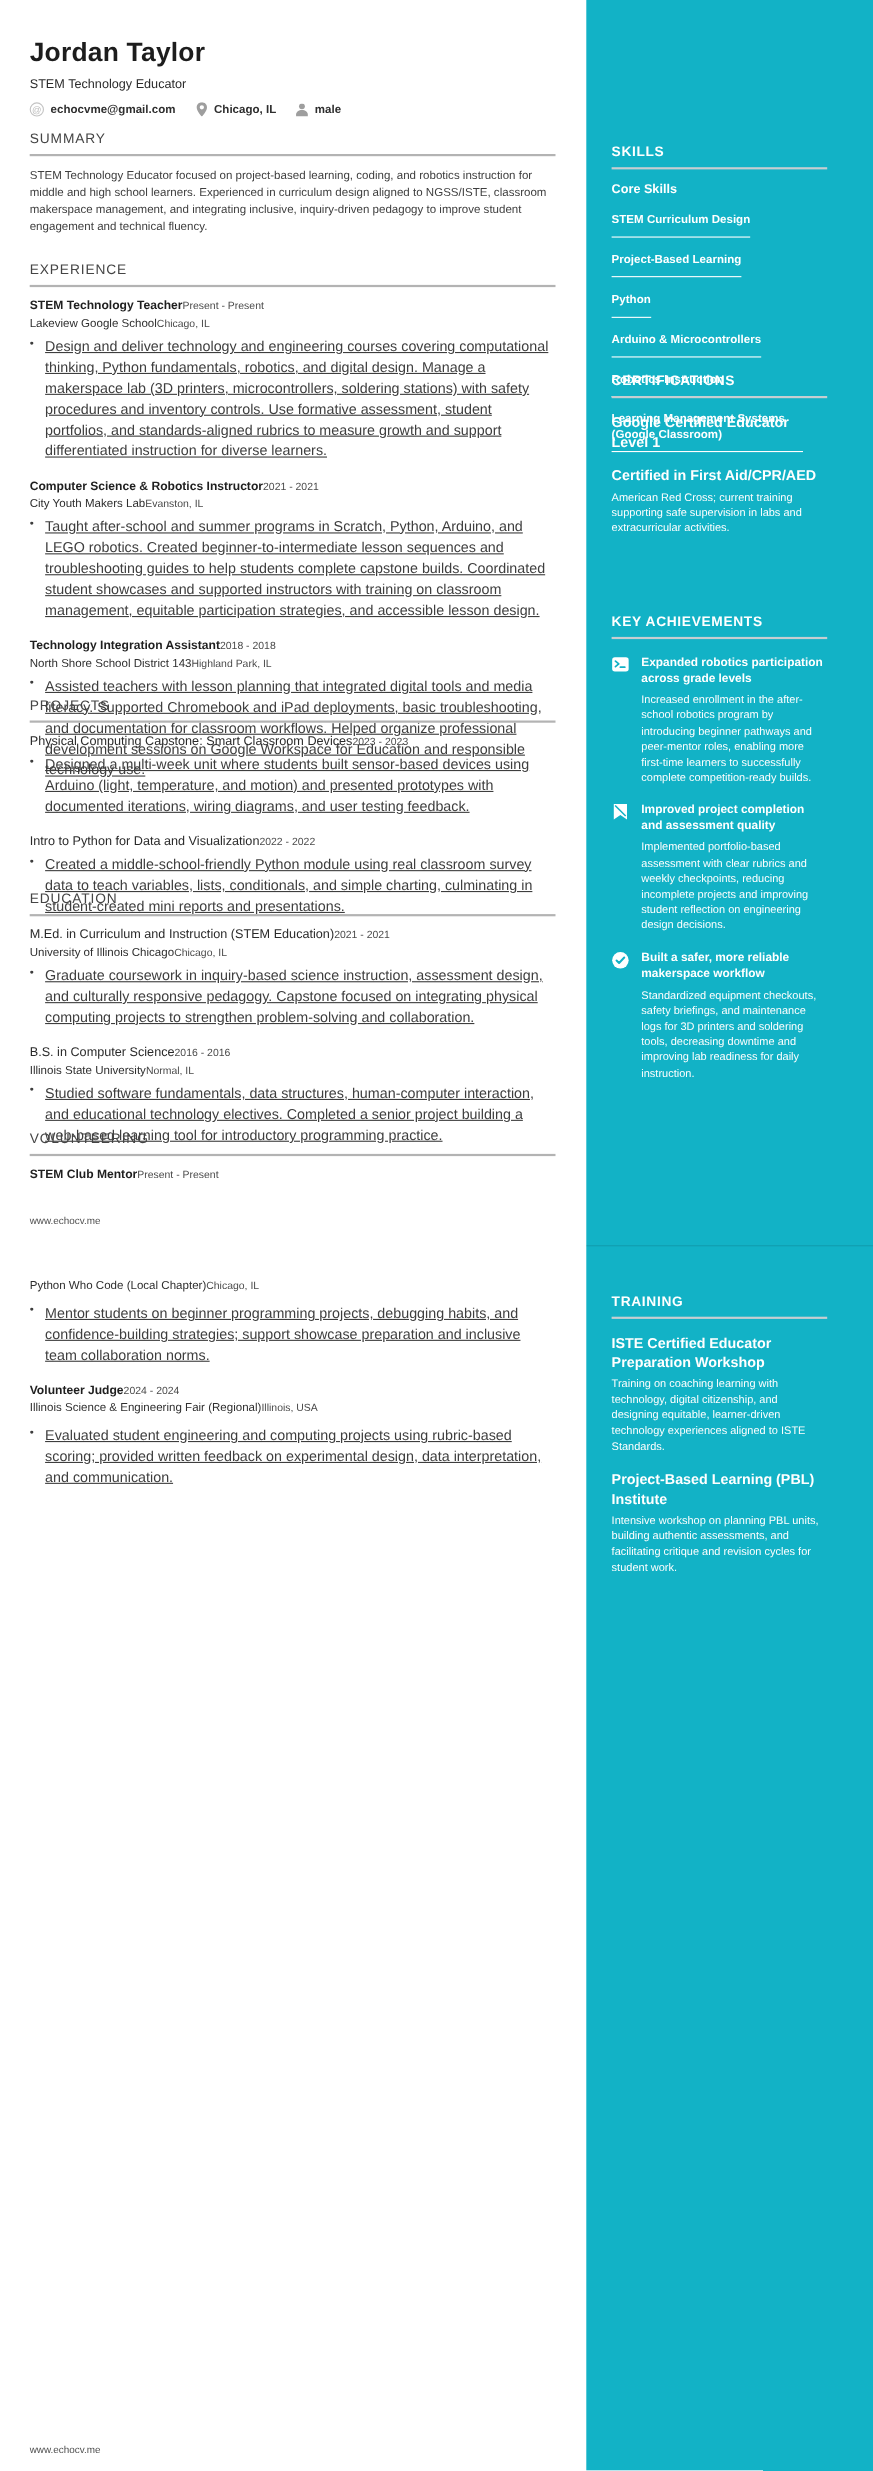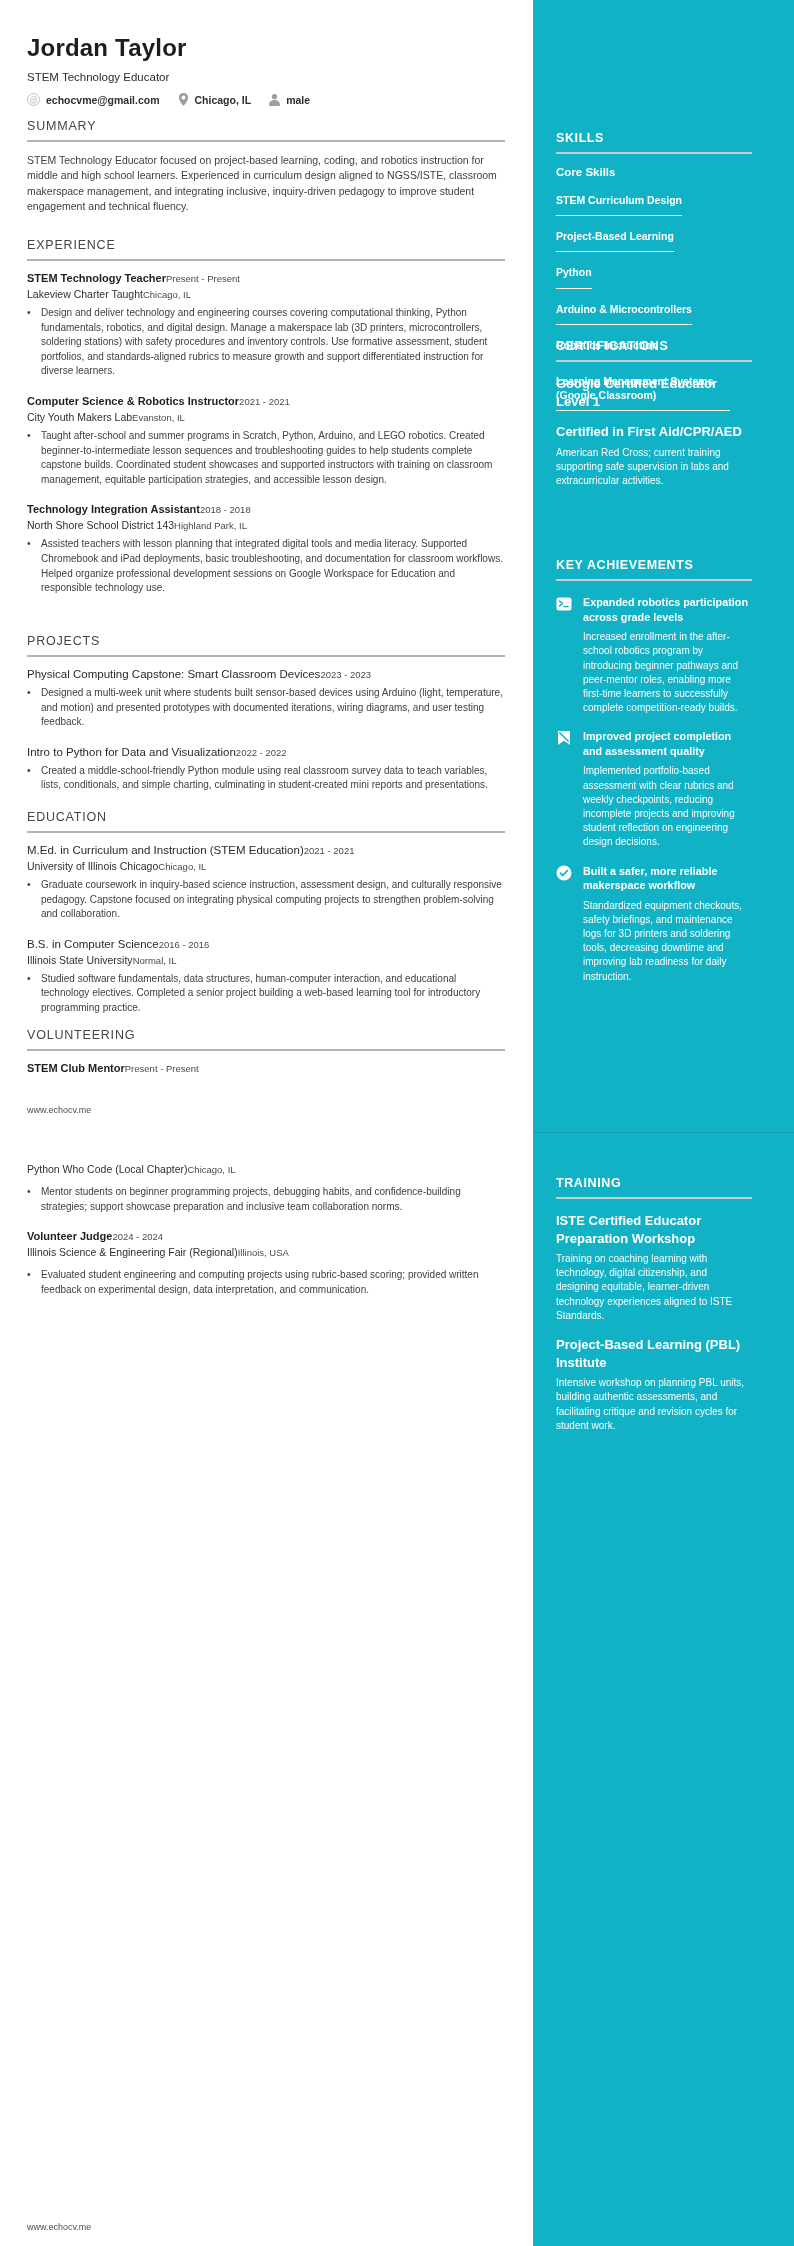--- a/index.html
+++ b/index.html
@@ -40,21 +40,21 @@
   .para { font-size:10.5px; line-height:1.46; color:#3e3e3e; }
   .entry { margin-bottom:16px; }
   .entry:last-child { margin-bottom:0; }
   .row { display:flex; align-items:baseline; }
   .entry-title { font-size:11px; font-weight:700; color:#1f1f1f; }
   .entry-dates { font-size:9.5px; color:#4a4a4a; white-space:nowrap; }
   .entry-org { font-size:10.5px; color:#2f2f2f; margin-top:4px; }
   .entry-loc { font-size:9.5px; color:#4a4a4a; white-space:nowrap; }
   .bullet { display:flex; margin-top:6px; }
   .bullet .dot { width:14px; font-size:10.5px; color:#3e3e3e; }
-  .bullet .btxt { flex:1; font-size:10px; line-height:1.46; color:#3e3e3e; }
+  .bullet .btxt { flex:1; font-size:13px; line-height:1.46; color:#3e3e3e;text-decoration:underline; }
   .sec-summary { top:119px; }
   .sec-experience { top:238px; }
   .sec-projects { top:634px; }
   .sec-education { top:810px; }
   .sec-volunteering { top:1028px; }
   .page2-vol { top:1163px; }
   .footer-url { position:absolute; left:27px; font-size:9px; color:#4f4f4f; }
   .footer-1 { top:1105px; }
   .footer-2 { top:2222px; }
   
@@ -130,21 +130,21 @@
 <div class="abs sec-experience">
   <div class="sec-heading">EXPERIENCE</div>
   <div class="sec-rule"></div>
   <div class="sec-body">
     <div class="entry">
       <div class="row">
         <span class="entry-title">STEM Technology Teacher</span>
         <span class="entry-dates">Present - Present</span>
       </div>
       <div class="row entry-org">
-        <span>Lakeview Charter Taught</span>
+        <span>Lakeview Google School</span>
         <span class="entry-loc">Chicago, IL</span>
       </div>
       <div class="bullet">
         <span class="dot">•</span>
         <span class="btxt">Design and deliver technology and engineering courses covering computational thinking, Python fundamentals, robotics, and digital design. Manage a makerspace lab (3D printers, microcontrollers, soldering stations) with safety procedures and inventory controls. Use formative assessment, student portfolios, and standards-aligned rubrics to measure growth and support differentiated instruction for diverse learners.</span>
       </div>
     </div>
     <div class="entry">
       <div class="row">
         <span class="entry-title">Computer Science &amp; Robotics Instructor</span>

